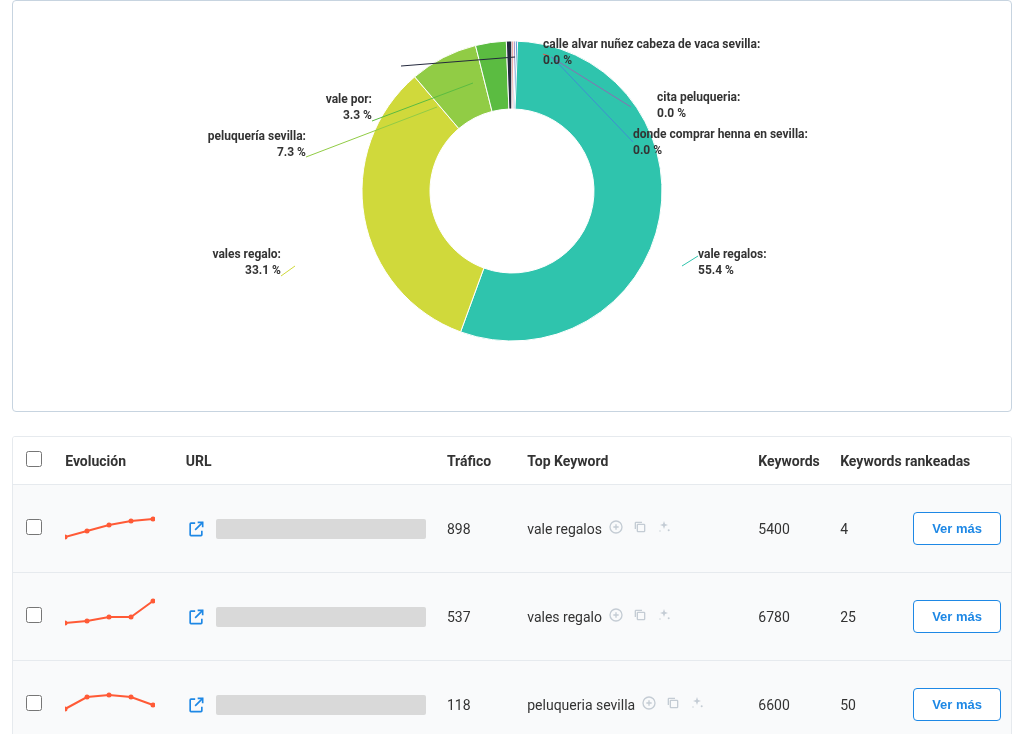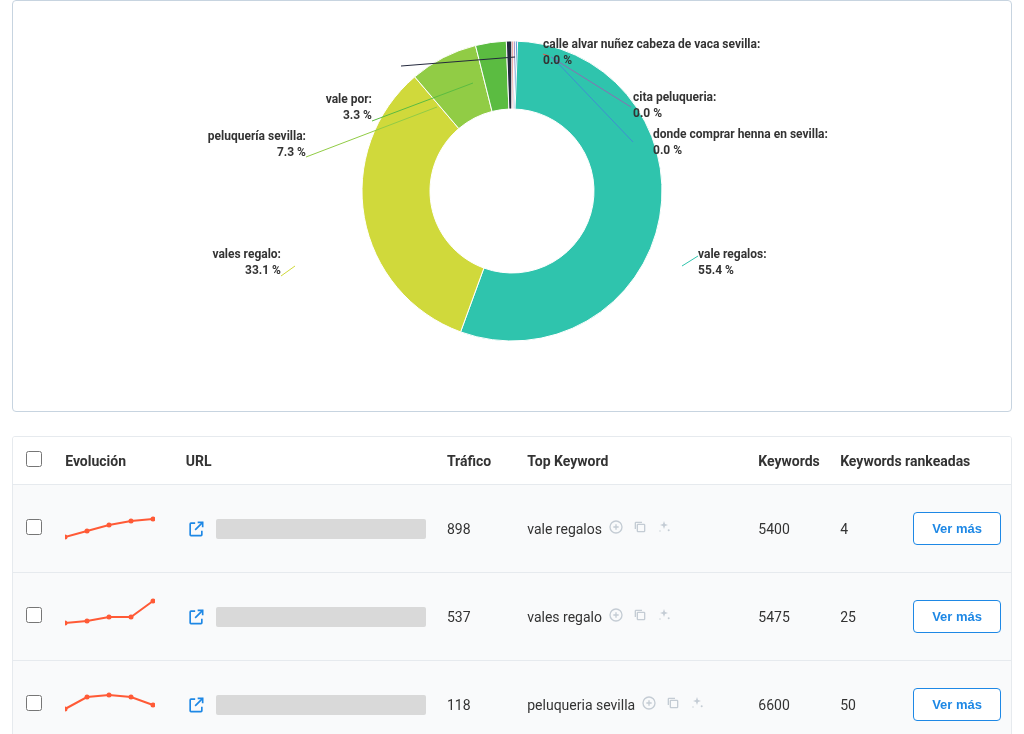--- a/index.html
+++ b/index.html
@@ -79,25 +79,25 @@
       <span class="pct">7.3 %</span>
     </div>
     <div class="chart-label" style="left:339px; top:70px; text-align:right; transform:translateX(-100%);">
       <span>vale por:</span>
       <span class="pct">3.3 %</span>
     </div>
     <div class="chart-label" style="left:510px; top:15px;">
       <span>calle alvar nuñez cabeza de vaca sevilla:</span>
       <span class="pct">0.0 %</span>
     </div>
-    <div class="chart-label" style="left:600px; top:68px;">
+    <div class="chart-label" style="left:624px; top:68px;">
       <span>cita peluqueria:</span>
       <span class="pct">0.0 %</span>
     </div>
-    <div class="chart-label" style="left:600px; top:105px;margin-left:20px;">
+    <div class="chart-label" style="left:600px; top:105px;">
       <span>donde comprar henna en sevilla:</span>
       <span class="pct">0.0 %</span>
     </div>
   </div>
 </div>
 
 <div class="table-wrap">
   <table>
     <thead>
       <tr>
@@ -194,21 +194,21 @@
                       <path d="M5 15V6a1 1 0 0 1 1-1h9"></path>
                     </svg></span>
                   <span><svg viewBox="0 0 24 24" fill="currentColor">
                       <path d="M12 3l1.5 4.5L18 9l-4.5 1.5L12 15l-1.5-4.5L6 9l4.5-1.5z"></path>
                       <circle cx="19" cy="17" r="1.5"></circle>
                       <circle cx="6" cy="18" r="1"></circle>
                     </svg></span>
                 </span>
               </div>
             </td>
-            <td class="col-vol">5475</td>
+            <td class="col-vol">6780</td>
             <td class="col-rank">
               <div class="rank-cell">
                 <span>25</span>
                 <button class="btn-more">Ver más</button>
               </div>
             </td>
           </tr>
           <tr>
             <td class="col-chk"><input type="checkbox" style=""></td>
             <td class="col-evo"><svg class="spark" viewBox="0 0 90 40">

